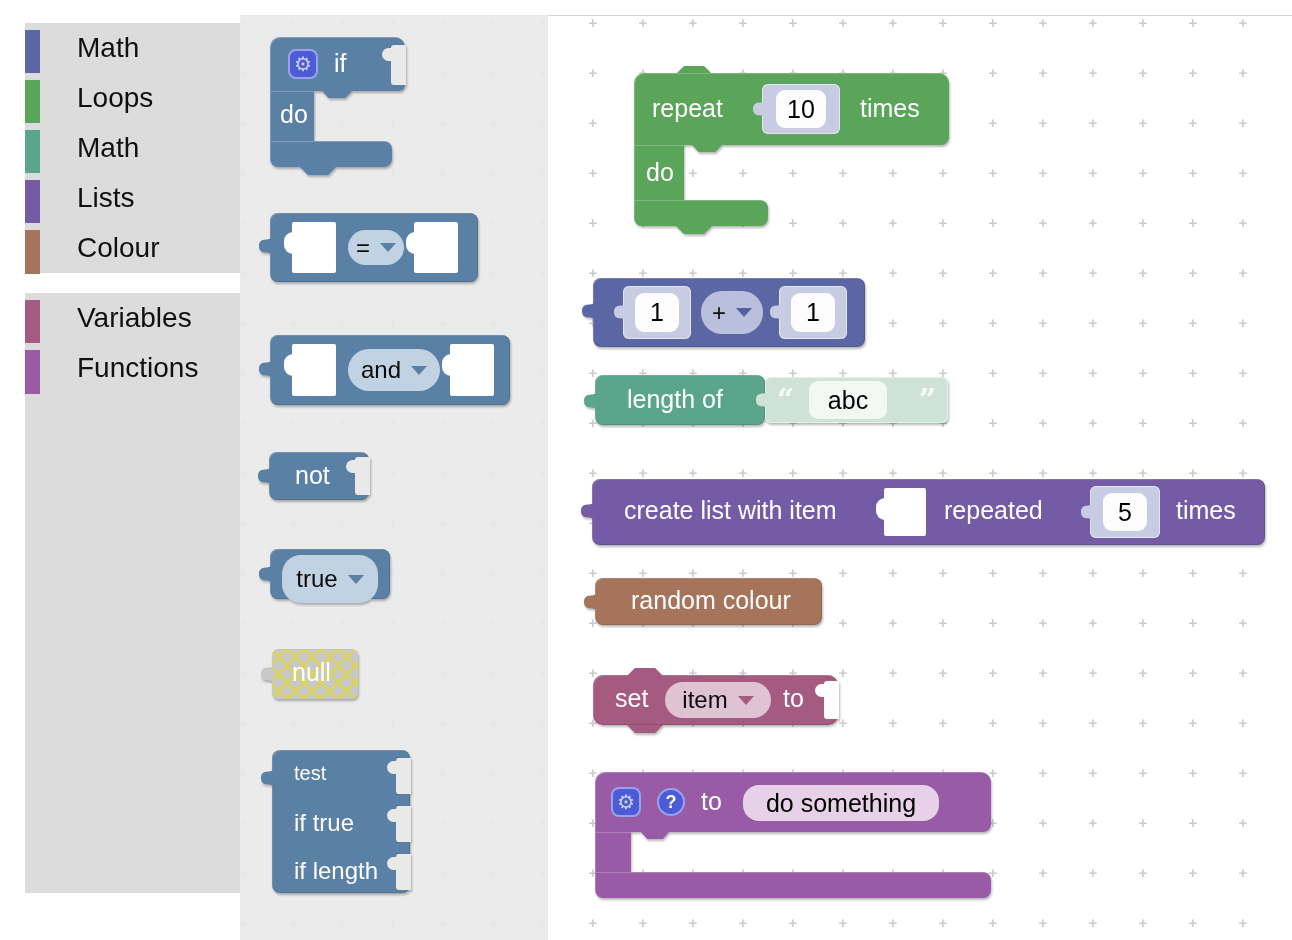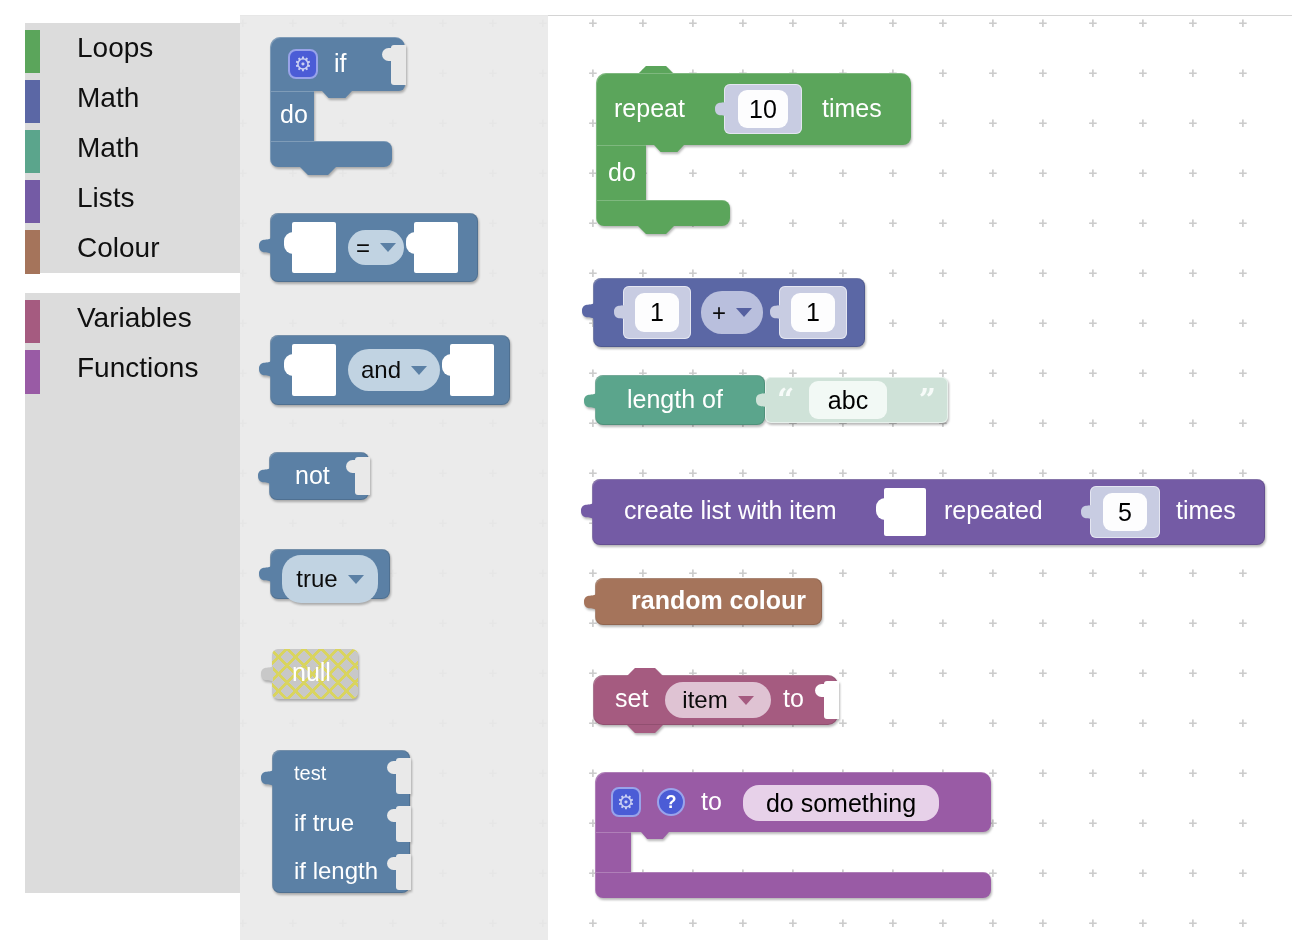--- a/index.html
+++ b/index.html
@@ -470,26 +470,26 @@
       <span class="cross" style="left: 1003px; top: 857px;">+</span>
       <span class="cross" style="left: 1003px; top: 907px;">+</span>
     </div>
   <div id="top-line"></div>
   <div id="flyout-bg"></div>
 
   <div id="toolbox">
     <div id="cat-groups">
         <div class="cat-group">
           <div class="cat-row">
+            <div class="cat-strip" style="background: rgb(91, 103, 165);"></div>
+            <div class="cat-label">Math</div>
+          </div>
+          <div class="cat-row">
             <div class="cat-strip" style="background: rgb(91, 165, 91);"></div>
             <div class="cat-label">Loops</div>
-          </div>
-          <div class="cat-row">
-            <div class="cat-strip" style="background: rgb(91, 103, 165);"></div>
-            <div class="cat-label">Math</div>
           </div>
           <div class="cat-row">
             <div class="cat-strip" style="background: rgb(91, 165, 140);"></div>
             <div class="cat-label">Math</div>
           </div>
           <div class="cat-row">
             <div class="cat-strip" style="background: rgb(116, 91, 165);"></div>
             <div class="cat-label">Lists</div>
           </div>
           <div class="cat-row">
@@ -577,21 +577,21 @@
           <path d="M13 1 v6 C13 12 1 6 1 16 C1 26 13 20 13 25 v6 z" fill="#5b80a5"></path>
         </svg></div>
     <div class="b-text" style="left:22px;top:12px;font-size:20px;">test</div>
     <div class="b-text" style="left:22px;top:60px;font-size:24px;">if true</div>
     <div class="b-text" style="left:22px;top:108px;font-size:24px;">if length</div>
     <div class="cutout" style="top:8px;height:36px;"></div>
     <div class="cutout" style="top:56px;height:36px;"></div>
     <div class="cutout" style="top:104px;height:36px;"></div>
   </div>
 
-  <div class="block on-white" style="left:596px;top:73px;width:340px;height:165px;padding-left:29px;">
+  <div class="block on-white" style="left:634px;top:73px;width:340px;height:165px;padding-left:29px;">
     <div class="bump-top" style="left:42px;top:-7px;background:var(--loops);"></div>
     <div class="piece" style="left:0;top:0;width:315px;height:72px;background:var(--loops);border-radius:10px 10px 8px 0;"></div>
     <div class="b-text" style="left:18px;top:22px;">repeat</div>
     <div class="shadowb" style="left:128px;top:11px;width:78px;height:50px;background:var(--math_shadow);">
       <div class="plug" style="top:9px;left:-10px;"><svg width="13" height="32">
             <path d="M13 1 v6 C13 12 1 6 1 16 C1 26 13 20 13 25 v6 z" fill="#c8cce2"></path>
           </svg></div>
       <div class="field" style="left:14px;top:6px;width:50px;height:38px;">10</div>
     </div>
     <div class="b-text" style="left:226px;top:22px;">times</div>
@@ -649,21 +649,21 @@
     <div class="b-text" style="left:352px;top:18px;">repeated</div>
     <div class="shadowb" style="left:498px;top:7px;width:70px;height:52px;background:var(--math_shadow);">
       <div class="plug" style="top:10px;left:-10px;"><svg width="13" height="32">
             <path d="M13 1 v6 C13 12 1 6 1 16 C1 26 13 20 13 25 v6 z" fill="#c8cce2"></path>
           </svg></div>
       <div class="field" style="left:13px;top:7px;width:44px;height:38px;">5</div>
     </div>
     <div class="b-text" style="left:584px;top:18px;">times</div>
   </div>
 
-  <div class="block on-white simple" style="left:595px;top:578px;width:227px;height:47px;background:var(--colour);border-radius:8px;font-weight:bold;">
+  <div class="block on-white simple" style="left:595px;top:578px;width:227px;height:47px;background:var(--colour);border-radius:8px;">
     <div class="plug" style="top:8px;"><svg width="13" height="32">
           <path d="M13 1 v6 C13 12 1 6 1 16 C1 26 13 20 13 25 v6 z" fill="#a5745b"></path>
         </svg></div>
     <div class="b-text" style="left:36px;top:9px;">random colour</div>
   </div>
 
   <div class="block on-white simple" style="left:593px;top:675px;width:245px;height:50px;background:var(--variables);border-radius:10px;">
     <div class="bump-top" style="left:34px;top:-7px;background:var(--variables);"></div>
     <div class="tab-bottom" style="left:34px;bottom:-8px;background:var(--variables);"></div>
     <div class="b-text" style="left:22px;top:10px;">set</div>

